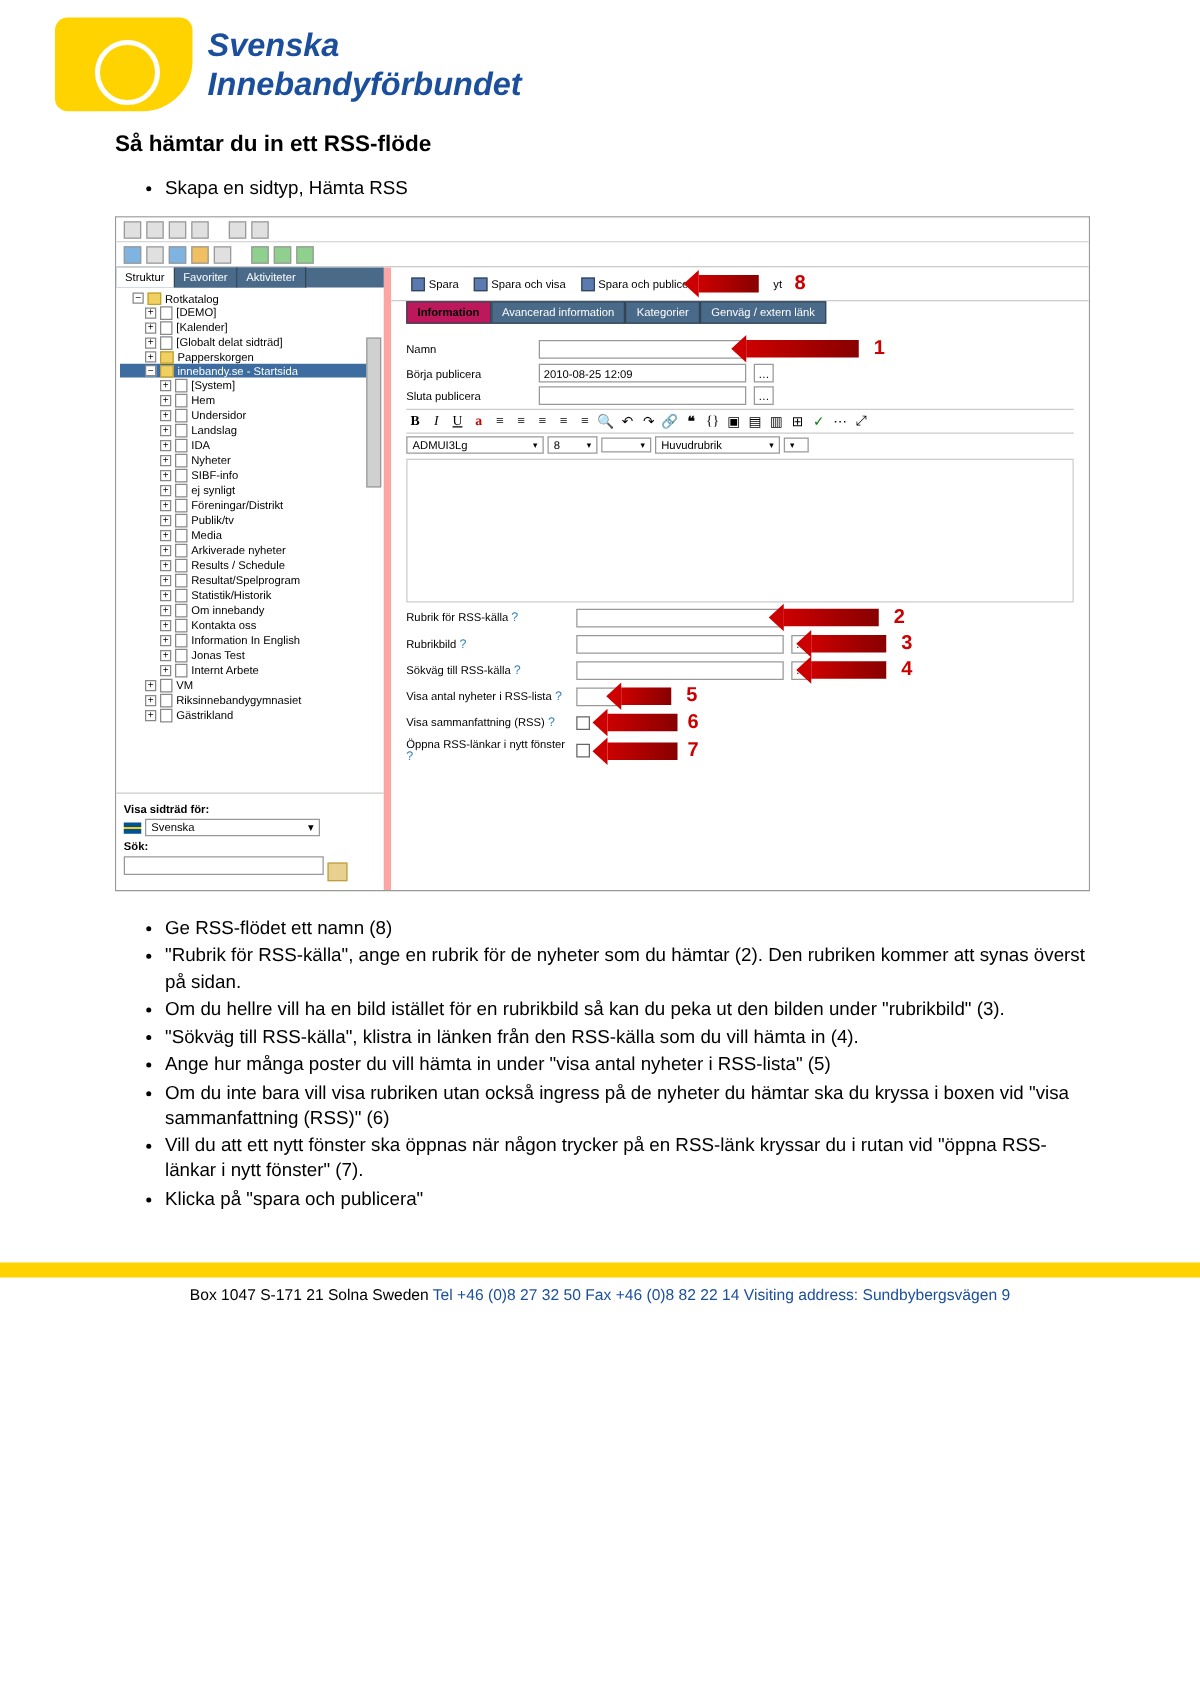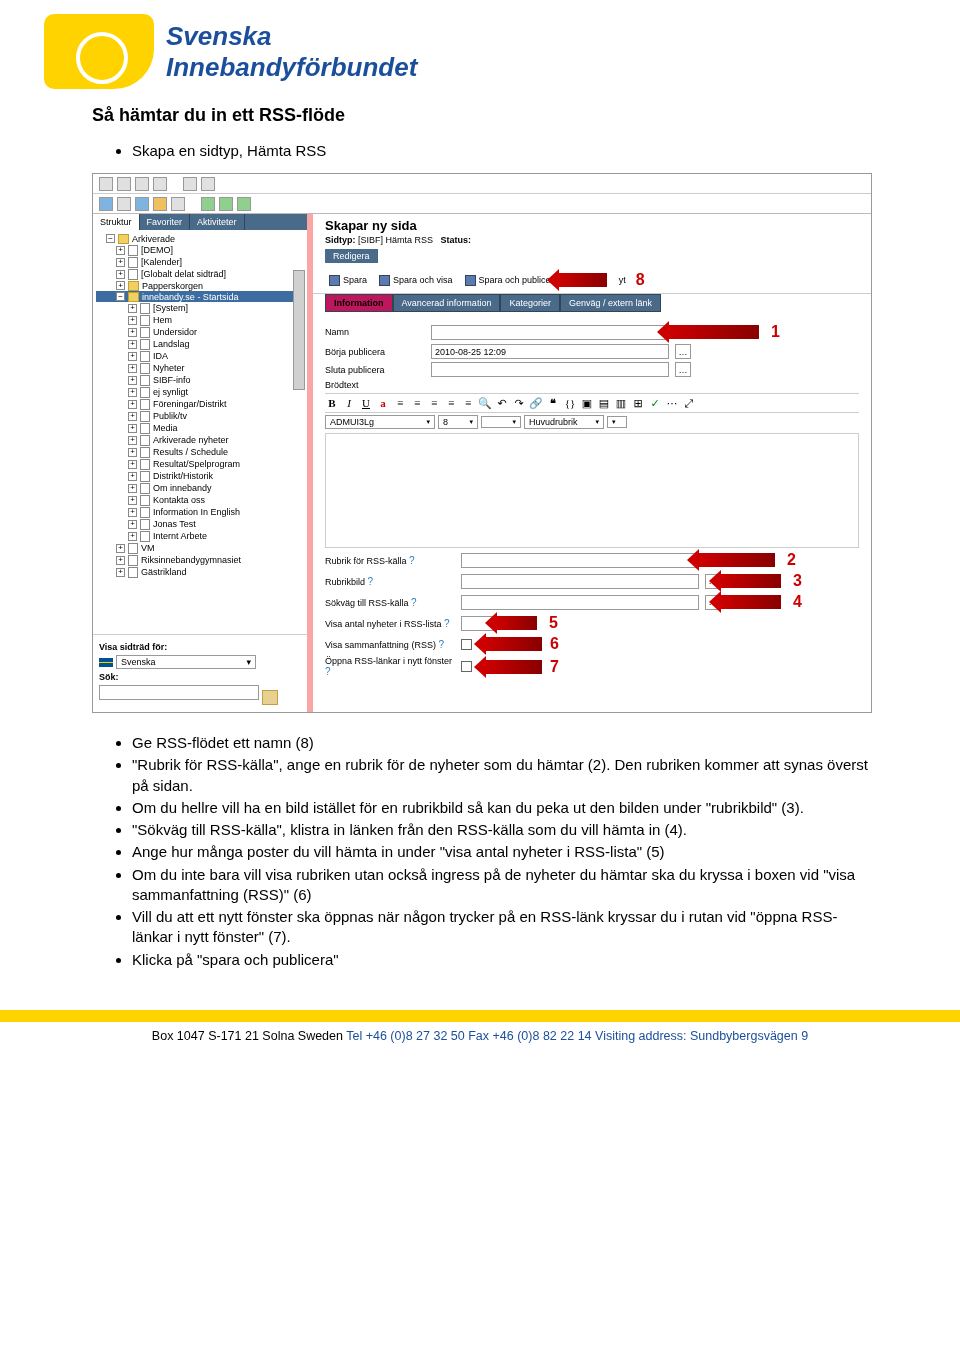--- a/index.html
+++ b/index.html
@@ -57,21 +57,21 @@
   .ss-actbtn { display: flex; align-items: center; gap: 3px; padding: 1px 4px; }
   .ss-disk { width: 11px; height: 11px; background: #5a7ab0; border: 1px solid #345; }
   
   .ss-infotabs { display: flex; padding: 0 12px; gap: 0; }
   .ss-infotab { padding: 3px 8px; font-size: 9px; background: #4a6a8a; color: #fff; border: 1px solid #345; }
   .ss-infotab.active { background: #be185d; color: #000; font-weight: bold; }
   
   .ss-form { padding: 8px 12px; flex: 1; position: relative; }
   .ss-form-row { display: flex; align-items: center; gap: 6px; margin: 3px 0; font-size: 9px; }
   .ss-form-label { width: 100px; }
-  .ss-form-input { border: 1px solid #999; height: 15px; width: 238px; padding: 0 3px; font-size: 9px; }
+  .ss-form-input { border: 1px solid #999; height: 15px; width: 166px; padding: 0 3px; font-size: 9px; }
   .ss-form-input.short { width: 36px; }
   .ss-dots { border: 1px solid #999; width: 16px; height: 15px; display: flex; align-items: center; justify-content: center; font-size: 9px; }
   
   .ss-editor-bar { display: flex; gap: 3px; align-items: center; border-top: 1px solid #ccc; border-bottom: 1px solid #ccc; padding: 2px 0; margin-top: 3px; }
   .ss-edbtn { width: 14px; height: 14px; display: flex; align-items: center; justify-content: center; font-family: 'Times New Roman', serif; font-size: 11px; }
   .ss-editor-bar2 { display: flex; gap: 3px; align-items: center; padding: 2px 0; font-size: 9px; }
   .ss-dd { border: 1px solid #999; padding: 1px 4px; display: flex; align-items: center; gap: 4px; }
   .ss-caret { font-size: 7px; }
   .ss-editor-area { border: 1px solid #ccc; height: 115px; background: #fff; margin-top: 2px; }
   
@@ -134,21 +134,21 @@
       <div class="ss-sidebar">
         <div class="ss-tabs">
           <div class="ss-tab active">Struktur</div>
           <div class="ss-tab">Favoriter</div>
           <div class="ss-tab">Aktiviteter</div>
         </div>
         <div class="ss-tree">
           <div class="tree-item">
               <span class="expand">−</span>
               <span class="folder"></span>
-              <span>Arkiverade</span>
+              <span>Rotkatalog</span>
             </div>
           <div class="tree-item level2">
               <span class="expand">+</span>
               <span class="page"></span>
               <span>[DEMO]</span>
             </div>
           <div class="tree-item level2">
               <span class="expand">+</span>
               <span class="page"></span>
               <span>[Kalender]</span>
@@ -235,21 +235,21 @@
                 <span>Results / Schedule</span>
               </div>
               <div class="tree-item" style="padding-left: 32px;">
                 <span class="expand">+</span>
                 <span class="page"></span>
                 <span>Resultat/Spelprogram</span>
               </div>
               <div class="tree-item" style="padding-left: 32px;">
                 <span class="expand">+</span>
                 <span class="page"></span>
-                <span>Distrikt/Historik</span>
+                <span>Statistik/Historik</span>
               </div>
               <div class="tree-item" style="padding-left: 32px;">
                 <span class="expand">+</span>
                 <span class="page"></span>
                 <span>Om innebandy</span>
               </div>
               <div class="tree-item" style="padding-left: 32px;">
                 <span class="expand">+</span>
                 <span class="page"></span>
                 <span>Kontakta oss</span>
@@ -290,27 +290,20 @@
           <div class="scrollbar-hint"></div>
         </div>
         <div class="ss-sidebar-bottom">
           <div class="row"><b>Visa sidträd för:</b></div>
           <div class="row"><span class="ss-flag"></span><span class="ss-select"><span>Svenska</span> <span style="float:right">▾</span></span></div>
           <div class="row"><b>Sök:</b></div>
           <div class="row"><span class="ss-search"></span> <span class="ss-searchbtn"></span></div>
         </div>
       </div>
       <div class="ss-main">
-        <div class="ss-page-head">
-          <div class="ss-page-title">Skapar ny sida</div>
-          <div class="ss-page-sub">
-            <b>Sidtyp:</b> <span>[SIBF] Hämta RSS</span> &nbsp; <b>Status:</b>
-          </div>
-          <div class="ss-redigera">Redigera</div>
-        </div>
         <div class="ss-actionbar">
           <span class="ss-actbtn">
               <span class="ss-disk"></span>
               <span>Spara</span>
             </span>
           <span class="ss-actbtn">
               <span class="ss-disk"></span>
               <span>Spara och visa</span>
             </span>
           <span class="ss-actbtn">
@@ -341,23 +334,20 @@
           <div class="ss-form-row">
             <span class="ss-form-label">Börja publicera</span>
             <input class="ss-form-input" value="2010-08-25 12:09" style="">
             <span class="ss-dots">…</span>
           </div>
           <div class="ss-form-row">
             <span class="ss-form-label">Sluta publicera</span>
             <input class="ss-form-input" style="">
             <span class="ss-dots">…</span>
           </div>
-          <div class="ss-form-row">
-            <span class="ss-form-label">Brödtext</span>
-          </div>
           <div class="ss-editor-bar">
             <span class="ss-edbtn">
                 <b>B</b>
               </span>
             <span class="ss-edbtn">
                 <i>I</i>
               </span>
             <span class="ss-edbtn">
                 <u>U</u>
               </span>
@@ -391,21 +381,21 @@
                 <span class="ss-caret" style="margin-left:auto">▾</span>
               </span>
             <span class="ss-dd" style="width:40px">
                 <span>8</span>
                 <span class="ss-caret" style="margin-left:auto">▾</span>
               </span>
             <span class="ss-dd" style="width:40px">
                 <span></span>
                 <span class="ss-caret" style="margin-left:auto">▾</span>
               </span>
-            <span class="ss-dd" style="width:80px">
+            <span class="ss-dd" style="width:100px">
                 <span>Huvudrubrik</span>
                 <span class="ss-caret" style="margin-left:auto">▾</span>
               </span>
             <span class="ss-dd" style="width:20px">
                 <span class="ss-caret">▾</span>
               </span>
           </div>
           <div class="ss-editor-area"></div>
 
           <div class="ss-bottom-fields">

